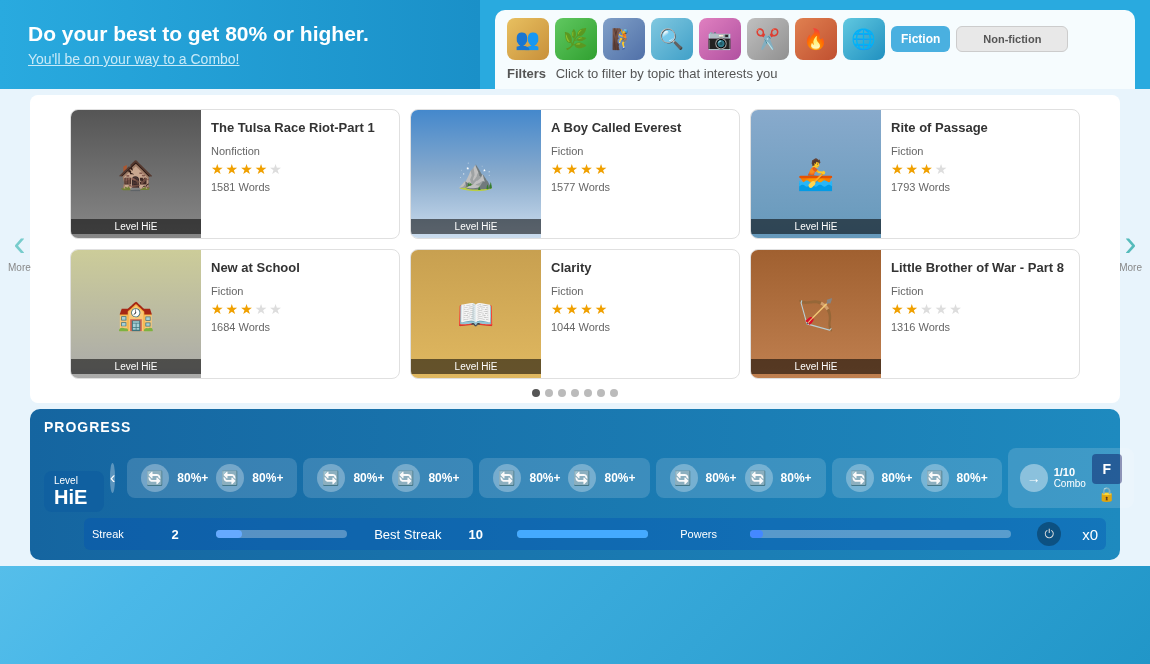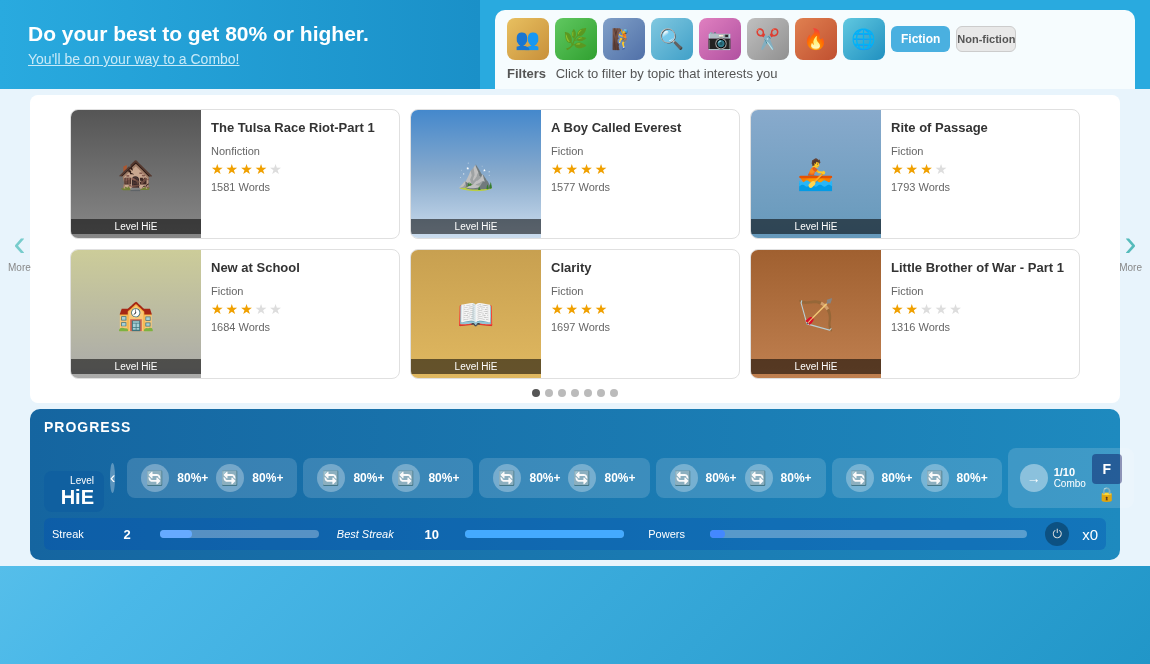--- a/index.html
+++ b/index.html
@@ -38,21 +38,21 @@
       padding: 6px 10px;
       font-size: 12px;
       font-weight: bold;
       cursor: pointer;
     }
     .filter-btn-nonfiction {
       background: #e8e8e8;
       color: #555;
       border: 1px solid #ccc;
       border-radius: 6px;
-      padding: 6px 0;
+      padding: 6px 26px;
       font-size: 11px;
       font-weight: bold;
       cursor: pointer;
     }
     .book-card {
       border: 1px solid #e0e0e0;
       border-radius: 8px;
       overflow: hidden;
       display: flex;
       flex-direction: row;
@@ -332,30 +332,30 @@
     </div>
     <div class="book-info">
       <div class="book-title">Clarity</div>
       <div class="book-genre">Fiction</div>
       <div class="stars">
                 <span class="star filled">★</span>
                 <span class="star filled">★</span>
                 <span class="star filled">★</span>
                 <span class="star half">★</span>
               </div>
-      <div class="book-words">1697 Words</div>
+      <div class="book-words">1044 Words</div>
     </div>
   </div>
           <div class="book-card">
     <div class="book-thumb thumb-war">
       <div class="book-thumb-inner">🏹</div>
       <div class="level-badge">Level HiE</div>
     </div>
     <div class="book-info">
-      <div class="book-title">Little Brother of War - Part 1</div>
+      <div class="book-title">Little Brother of War - Part 8</div>
       <div class="book-genre">Fiction</div>
       <div class="stars">
                 <span class="star filled">★</span>
                 <span class="star filled">★</span>
                 <span class="star empty">★</span>
                 <span class="star empty">★</span>
                 <span class="star empty">★</span>
               </div>
       <div class="book-words">1316 Words</div>
     </div>
@@ -374,21 +374,21 @@
     </div>
 
     <div style="background:linear-gradient(to right,#1565a0,#1e8abf); border-radius:10px; padding:10px 14px; margin:6px 10px 0 10px;">
 
       <div style="display:flex; justify-content:space-between; align-items:center; margin-bottom:8px;">
         <span style="color:white; font-size:14px; font-weight:bold; letter-spacing:1px;">PROGRESS</span>
       </div>
 
       <div style="display:flex; align-items:center; gap:6px;">
 
-        <div style="background:#1060a0; border-radius:8px; padding:4px 10px; text-align:right; color:white; min-width:60px;margin-top:28px;">
+        <div style="background:#1060a0; border-radius:8px; padding:4px 10px; text-align:left; color:white; min-width:60px;margin-top:28px;">
           <div style="font-size:10px;">Level</div>
           <div style="font-size:20px; font-weight:bold; line-height:1.1;">HiE</div>
         </div>
 
         <button class="nav-circle">‹</button>
 
         <div style="width:68px; height:50px; background:linear-gradient(to bottom,#d4a020,#a07010); border-radius:6px; display:flex; align-items:center; justify-content:center; font-size:22px; overflow:hidden;">
           🏪
         </div>
 
@@ -431,28 +431,28 @@
           </div>
           <div style="display:flex; flex-direction:column; align-items:center; gap:2px;">
             <div class="combo-grade">
               <span>F</span>
             </div>
             <span style="font-size:14px; color:#ccc;">🔒</span>
           </div>
         </div>
       </div>
 
-      <div style="display:flex; align-items:center; gap:10px; margin-top:6px; background:rgba(0,80,180,0.35); border-radius:6px; padding:4px 8px;">
+      <div style="display:flex; align-items:center; gap:18px; margin-top:6px; background:rgba(0,80,180,0.35); border-radius:6px; padding:4px 8px;margin-left:40px;">
         <span style="color:white; font-size:11px; min-width:50px;">Streak</span>
         <span style="color:white; font-weight:bold; font-size:13px; min-width:30px; text-align:center;">2</span>
         <div style="flex:1; height:8px; background:rgba(255,255,255,0.3); border-radius:4px; margin:0 8px;">
           <div style="width:20%; height:100%; background:#6af; border-radius:4px;"></div>
         </div>
 
-        <span style="color:white; font-size:11px; min-width:70px; text-align:left;font-style:italic;">Best Streak</span>
+        <span style="color:white; font-size:13px; min-width:70px; text-align:center;">Best Streak</span>
         <span style="color:white; font-weight:bold; font-size:13px; min-width:30px; text-align:center;">10</span>
         <div style="flex:1; height:8px; background:rgba(255,255,255,0.3); border-radius:4px; margin:0 8px;">
           <div style="width:100%; height:100%; background:#4af; border-radius:4px;"></div>
         </div>
 
         <span style="color:white; font-size:11px; min-width:50px; text-align:center;">Powers</span>
         <div style="flex:2; height:8px; background:rgba(255,255,255,0.3); border-radius:4px; margin:0 8px;">
           <div style="width:5%; height:100%; background:#48f; border-radius:4px;"></div>
         </div>
         <button class="power-btn">⏻</button>

